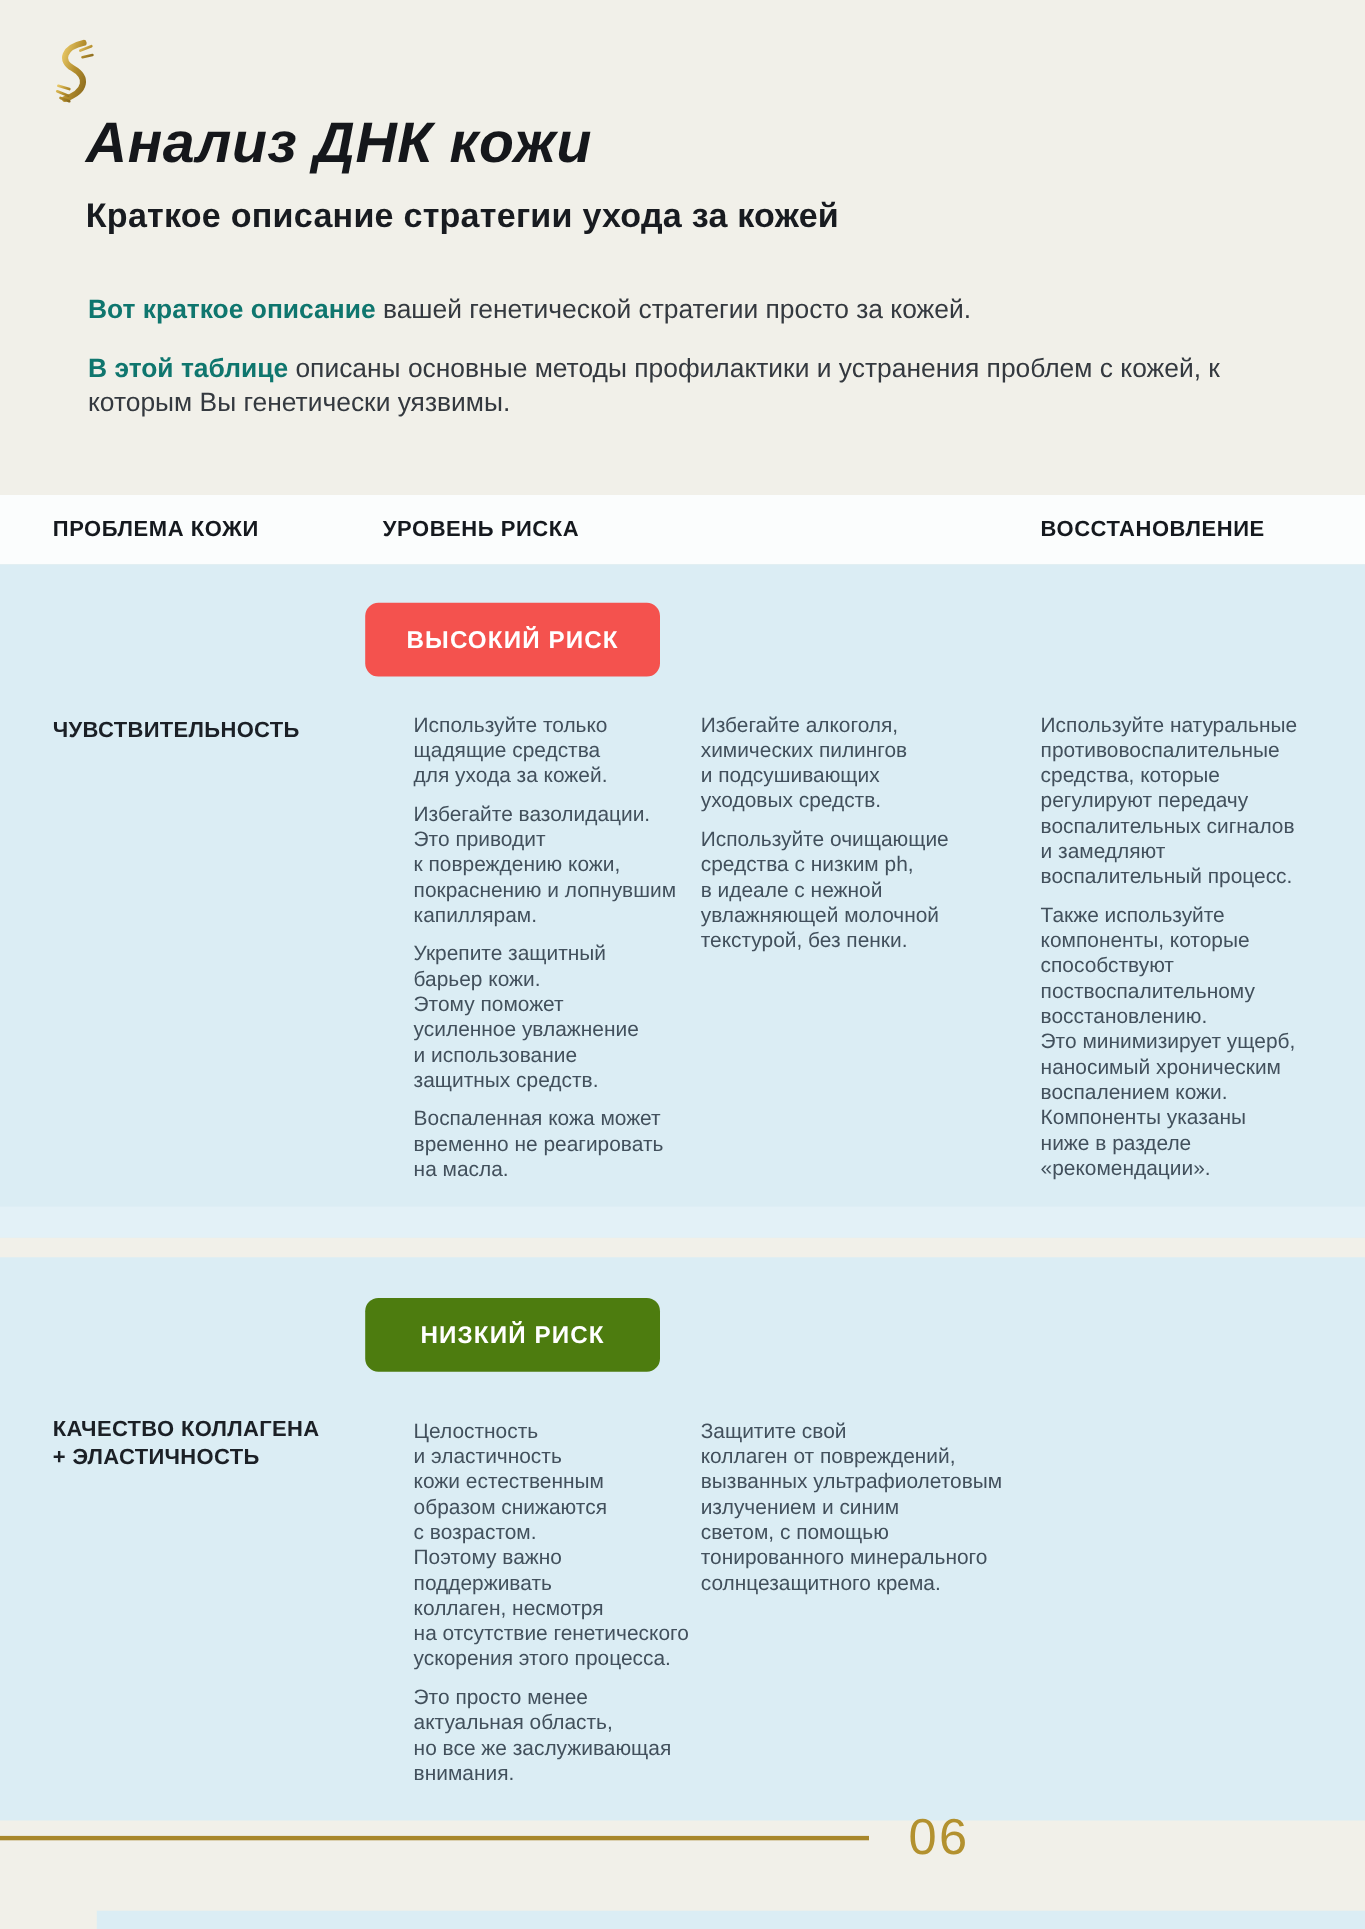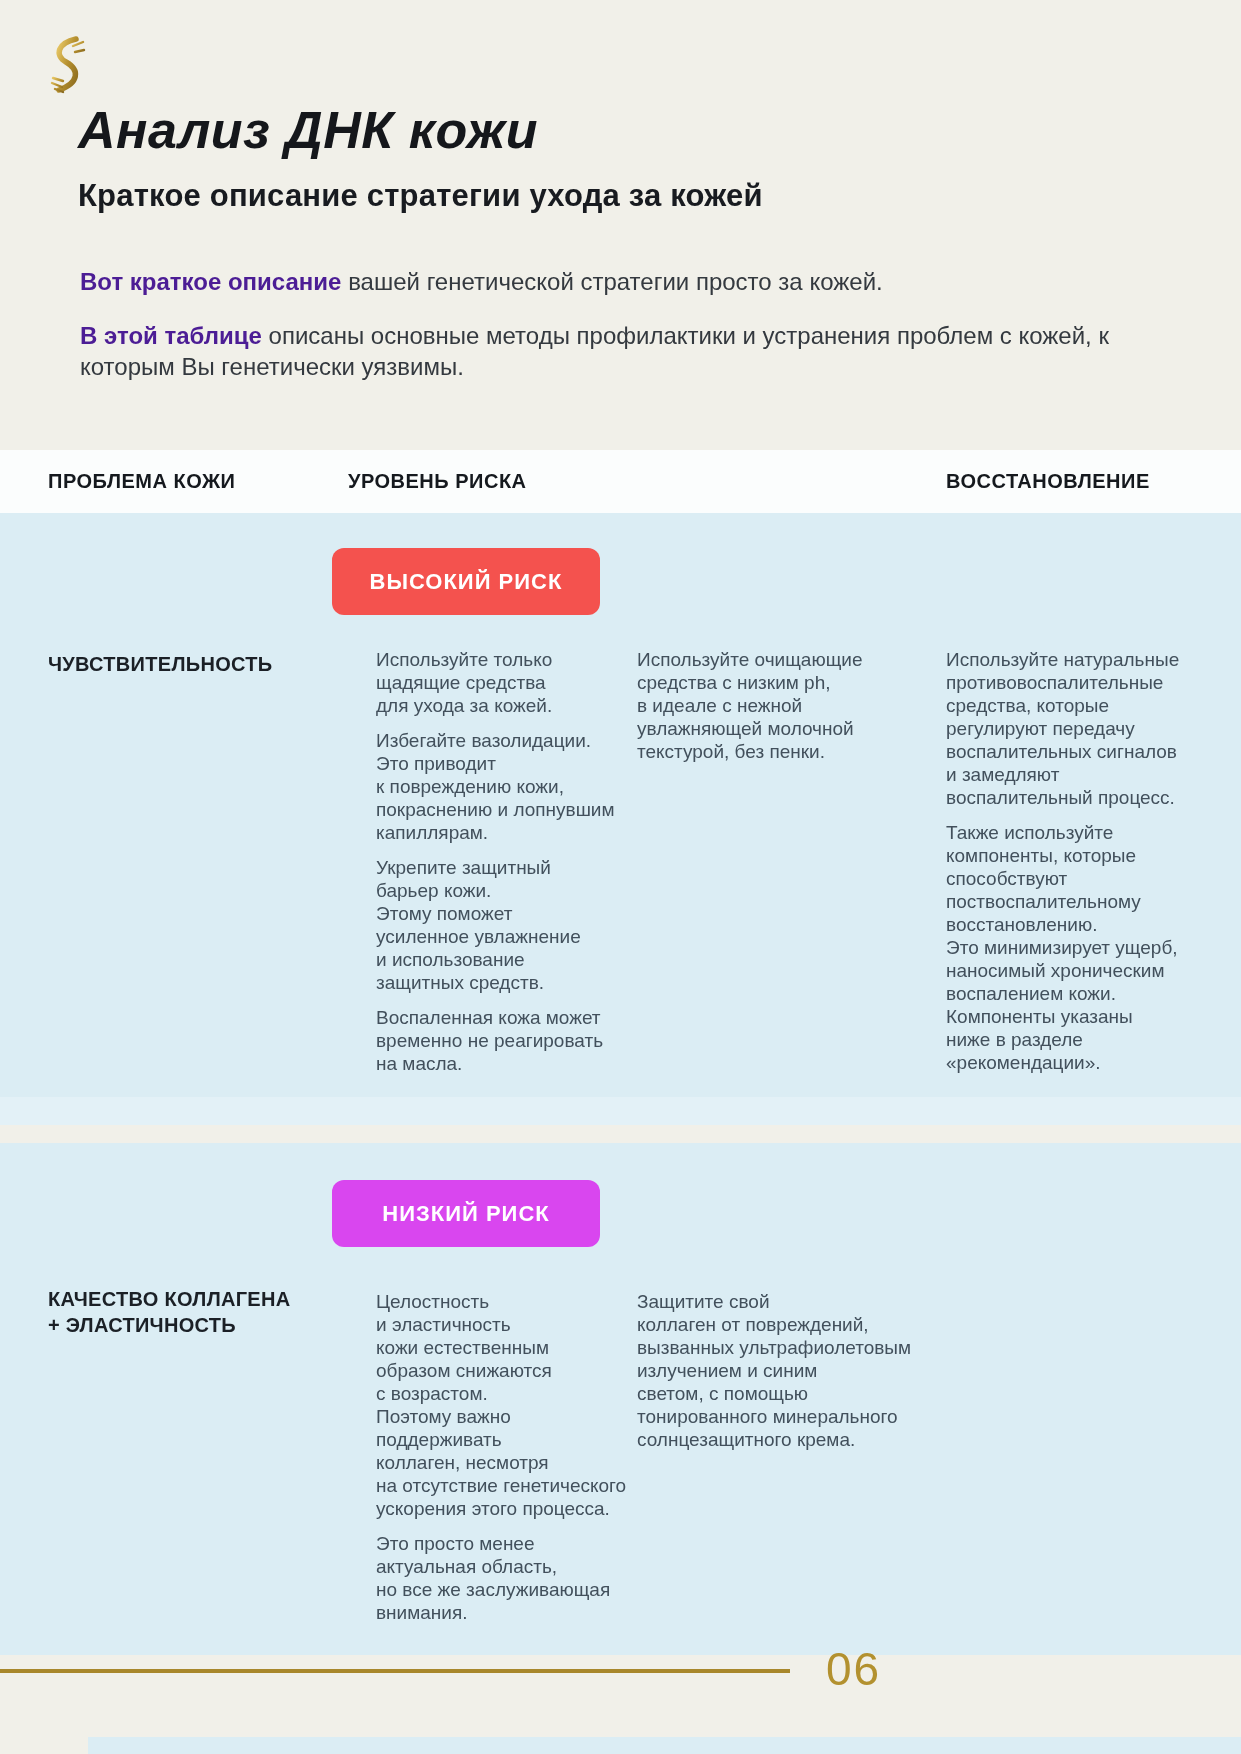--- a/index.html
+++ b/index.html
@@ -18,21 +18,21 @@
   .logo{position:absolute;left:46px;top:34px;width:44px;height:62px;}
   .title{
     position:absolute;left:78px;top:100px;
     font-size:52px;font-weight:800;color:#15171b;letter-spacing:0.5px;font-style:italic;
   }
   .subtitle{
     position:absolute;left:78px;top:178px;
     font-size:31px;font-weight:800;color:#181b20;letter-spacing:0.2px;
   }
   .intro{position:absolute;left:80px;width:1050px;font-size:24px;color:#34393f;line-height:31px;}
-  .intro b{color:#4c1d95;}
+  .intro b{color:#0f766e;}
   .intro-1{top:266px;}
   .intro-2{top:320px;}
   
   .header-band{
     position:absolute;left:0;top:450px;width:1241px;height:63px;
     background:#fbfdfd;
   }
   .col-head{
     position:absolute;top:470px;
     font-size:20px;font-weight:800;color:#15191e;letter-spacing:0.5px;
@@ -48,21 +48,21 @@
   .band.section-2{top:1143px;height:512px;}
   .band.bottom-strip{top:1737px;left:88px;width:1153px;height:17px;}
 
   .risk-badge{
     position:absolute;left:332px;width:268px;height:67px;
     border-radius:12px;
     display:flex;align-items:center;justify-content:center;
     color:#ffffff;font-size:22px;font-weight:800;letter-spacing:1px;
   }
   .risk-badge.high{top:548px;background:#f4524e;}
-  .risk-badge.low{top:1180px;background:#d946ef;}
+  .risk-badge.low{top:1180px;background:#4d7c0f;}
 
   .problem-label{
     position:absolute;left:48px;
     font-size:20px;font-weight:800;color:#1b2026;letter-spacing:0.3px;
     line-height:26px;white-space:pre-line;
   }
   .problem-1{top:651px;}
   .problem-2{top:1286px;}
 
   .cell{
@@ -139,20 +139,24 @@
 барьер кожи.
 Этому поможет
 усиленное увлажнение
 и использование
 защитных средств.</p>
         <p>Воспаленная кожа может
 временно не реагировать
 на масла.</p>
       </div>
     <div class="cell c-prev">
+        <p>Избегайте алкоголя,
+химических пилингов
+и подсушивающих
+уходовых средств.</p>
         <p>Используйте очищающие
 средства с низким ph,
 в идеале с нежной
 увлажняющей молочной
 текстурой, без пенки.</p>
       </div>
     <div class="cell c-rec">
         <p>Используйте натуральные
 противовоспалительные
 средства, которые

